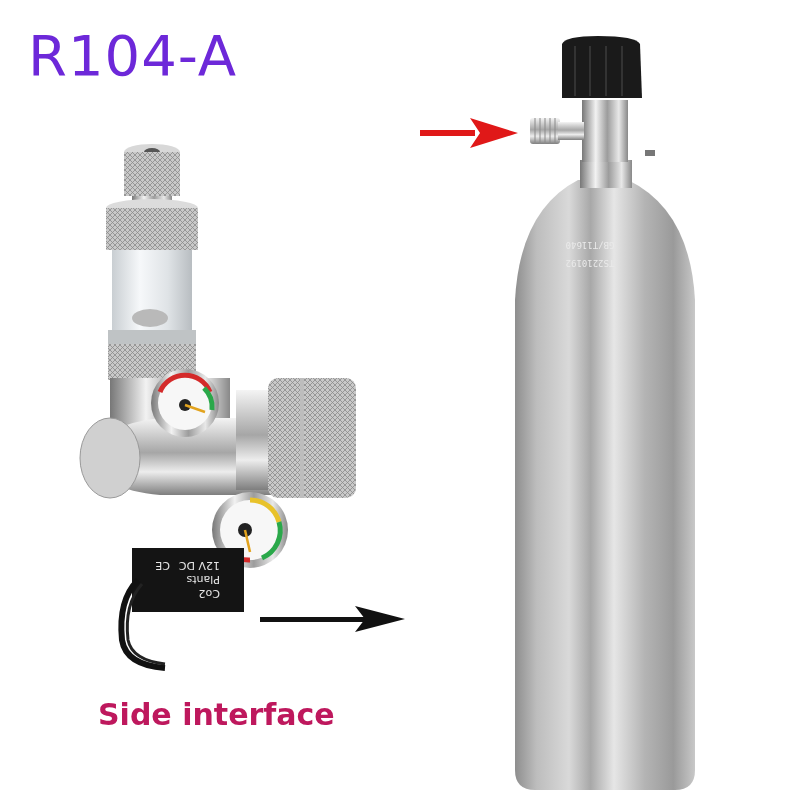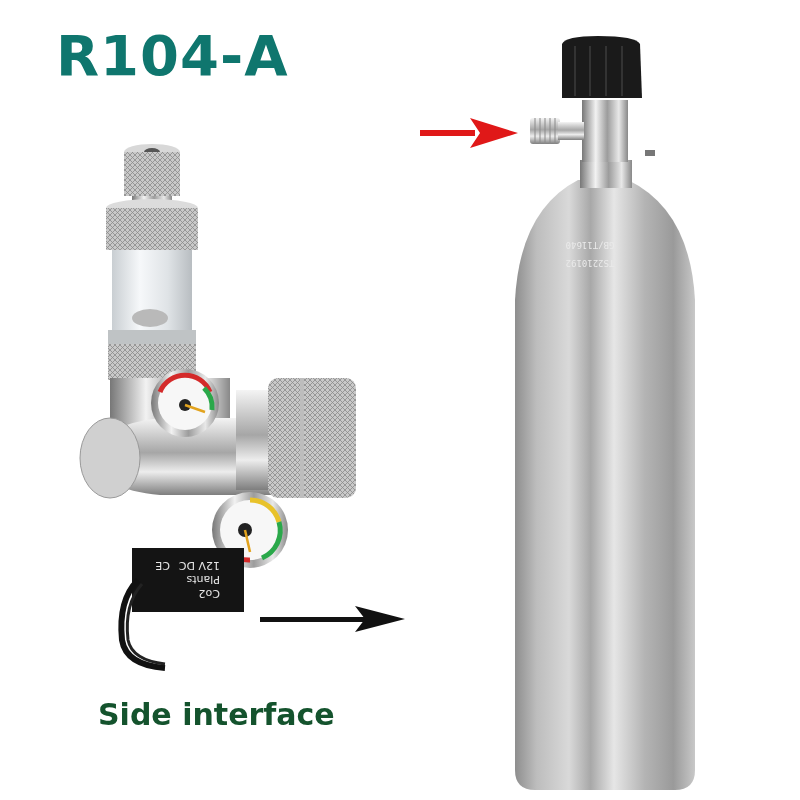--- a/index.html
+++ b/index.html
@@ -1,18 +1,18 @@
 <!DOCTYPE html>
 <html><head>
 <meta charset="utf-8">
 <style>
   html, body { margin:0; padding:0; background:#ffffff; }
   body { width:800px; height:800px; position:relative; overflow:hidden; font-family:"DejaVu Sans", sans-serif; }
-  .title { position:absolute; left:56px; top:28px; font-size:56px; font-weight:bold; color:#0f766e; letter-spacing:1px; line-height:1; }
-  .caption { position:absolute; left:98px; top:700px; font-size:30px; font-weight:bold; color:#14532d; line-height:1; }
+  .title { position:absolute; left:28px; top:28px; font-size:56px; font-weight:normal; color:#6d28d9; letter-spacing:1px; line-height:1; }
+  .caption { position:absolute; left:98px; top:700px; font-size:30px; font-weight:bold; color:#be185d; line-height:1; }
   .scene { position:absolute; left:0; top:0; width:800px; height:800px; }
 </style>
 </head>
 <body>
 
 <div class="title">R104-A</div>
 
 <svg class="scene" viewBox="0 0 800 800" xmlns="http://www.w3.org/2000/svg">
   <defs>
     <linearGradient id="alu" x1="0" x2="1" y1="0" y2="0">

